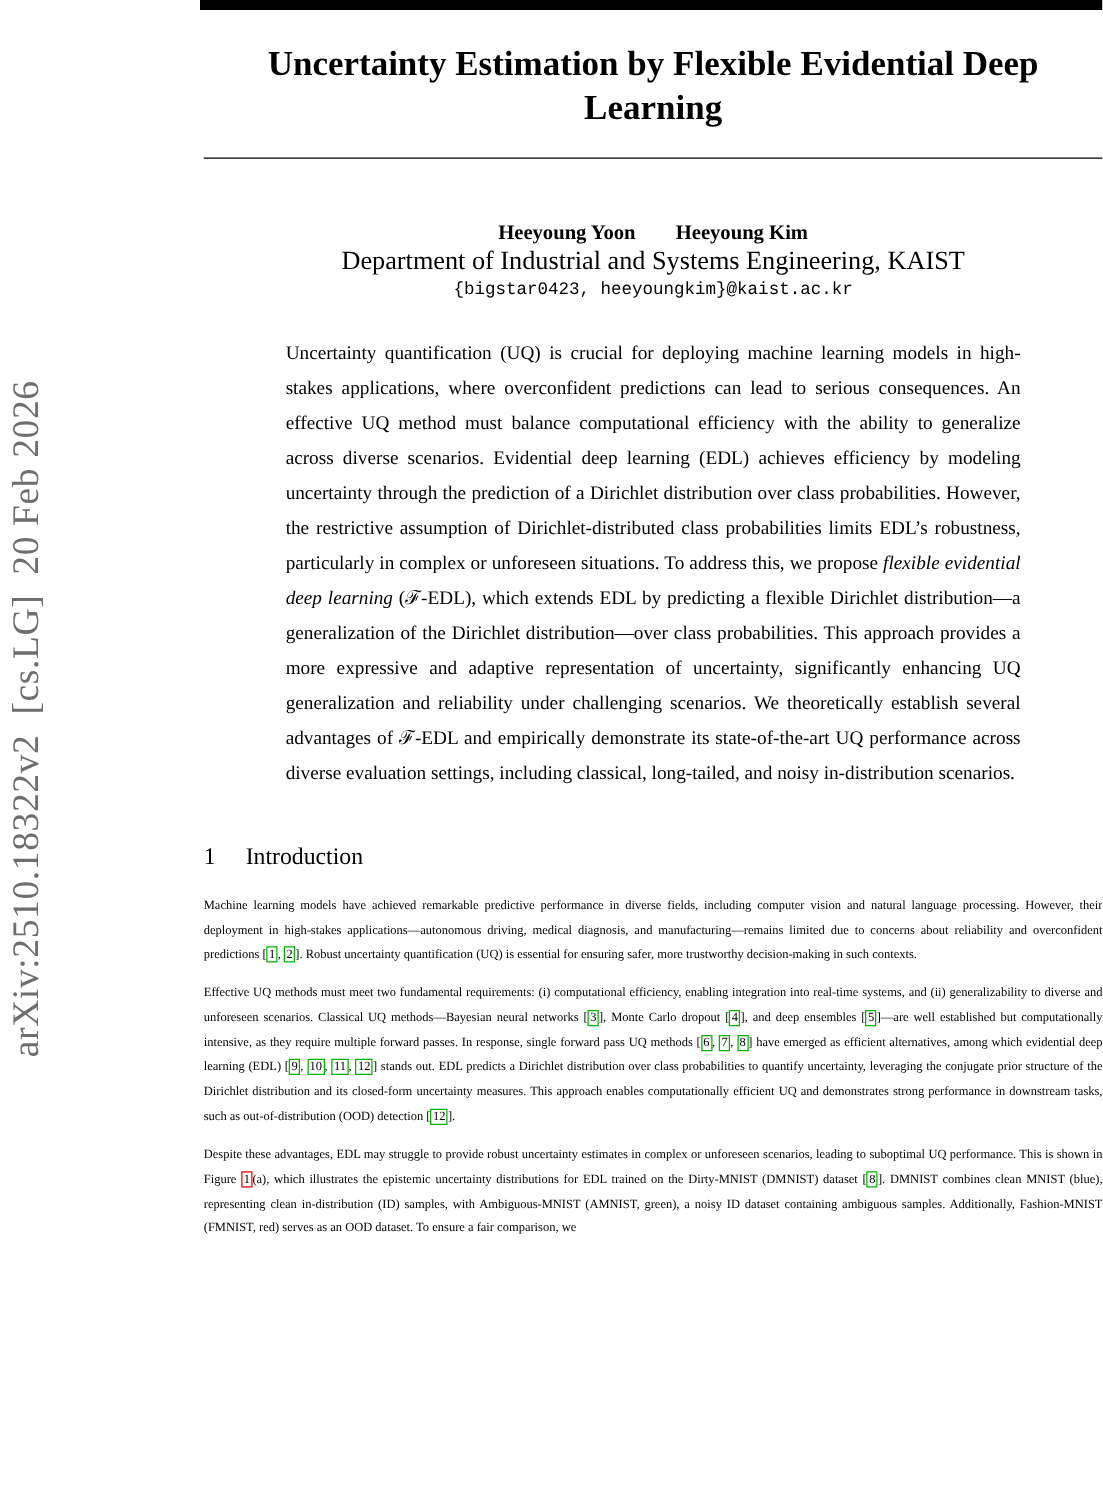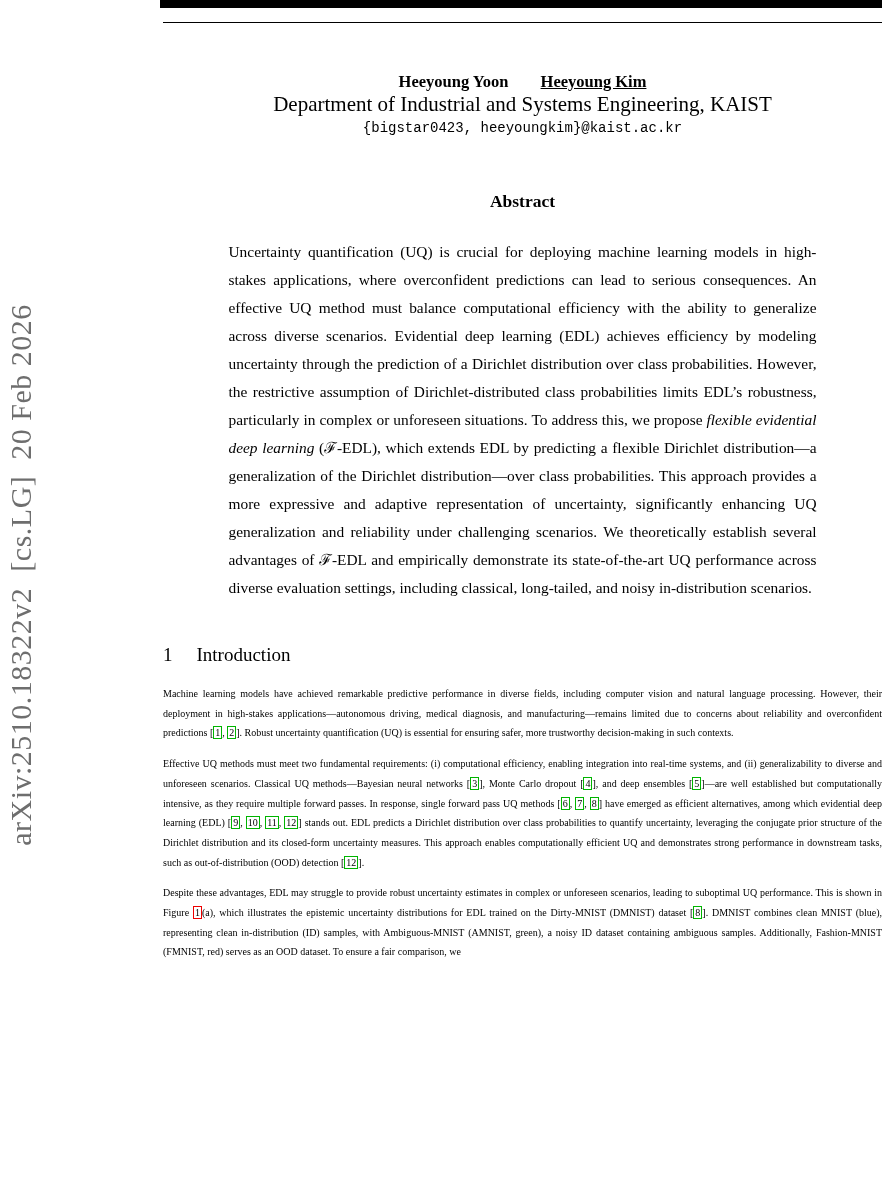--- a/index.html
+++ b/index.html
@@ -42,21 +42,21 @@
     text-align: center;
     line-height: 1.25;
   }
   .title-rule {
     border: none;
     border-top: 1.6px solid #000;
     margin: 22px 0 0 0;
   }
   .authors-block { margin-top: 48px; text-align: center; }
   .author-names { font-weight: bold; font-size: 16.5px; line-height: 21px; }
-  .author-names .author-name + .author-name { margin-left: 28px; text-decoration: underline; }
+  .author-names .author-name + .author-name { margin-left: 28px; }
   .affiliation { font-size: 21px; line-height: 21px; margin-top: 2px; }
   .email {
     font-family: Liberation Mono, monospace;
     font-size: 14px; line-height: 21px; margin-top: 3px;
   }
   .abstract-heading {
     margin: 52px 0 0 0;
     font-size: 17.5px;
     font-weight: bold;
     text-align: center;
@@ -98,32 +98,32 @@
   }
 </style>
 </head>
 <body>
 
 <div class="page">
   <div class="top-bar"></div>
   <div class="arxiv-watermark">arXiv:2510.18322v2  [cs.LG]  20 Feb 2026</div>
 
   <main class="content">
+    <h1 class="paper-title">Uncertainty Estimation by Flexible Evidential Deep Learning</h1>
     <hr class="title-rule">
 
     <div class="authors-block">
       <div class="author-names">
         <span class="author-name">Heeyoung Yoon</span>
         <span class="author-name">Heeyoung Kim</span>
       </div>
       <div class="affiliation">Department of Industrial and Systems Engineering, KAIST</div>
       <div class="email">{bigstar0423, heeyoungkim}@kaist.ac.kr</div>
     </div>
 
-    <h2 class="abstract-heading">Abstract</h2>
     <p class="abstract-body"><span>Uncertainty quantification (UQ) is crucial for deploying machine learning models in high-stakes applications, where overconfident predictions can lead to serious consequences. An effective UQ method must balance computational efficiency with the ability to generalize across diverse scenarios. Evidential deep learning (EDL) achieves efficiency by modeling uncertainty through the prediction of a Dirichlet distribution over class probabilities. However, the restrictive assumption of Dirichlet-distributed class probabilities limits EDL’s robustness, particularly in complex or unforeseen situations. To address this, we propose </span><span class="em">flexible evidential deep learning</span><span> (ℱ-EDL), which extends EDL by predicting a flexible Dirichlet distribution—a generalization of the Dirichlet distribution—over class probabilities. This approach provides a more expressive and adaptive representation of uncertainty, significantly enhancing UQ generalization and reliability under challenging scenarios. We theoretically establish several advantages of ℱ-EDL and empirically demonstrate its state-of-the-art UQ performance across diverse evaluation settings, including classical, long-tailed, and noisy in-distribution scenarios.</span></p>
 
     <h3 class="section-heading">
       <span class="sec-num">1</span><span class="sec-title">Introduction</span>
     </h3>
 
     <p class="body-par"><span>Machine learning models have achieved remarkable predictive performance in diverse fields, including computer vision and natural language processing. However, their deployment in high-stakes applications—autonomous driving, medical diagnosis, and manufacturing—remains limited due to concerns about reliability and overconfident predictions [</span><span class="cite">1</span><span>, </span><span class="cite">2</span><span>]. Robust uncertainty quantification (UQ) is essential for ensuring safer, more trustworthy decision-making in such contexts.</span></p>
     <p class="body-par"><span>Effective UQ methods must meet two fundamental requirements: (i) computational efficiency, enabling integration into real-time systems, and (ii) generalizability to diverse and unforeseen scenarios. Classical UQ methods—Bayesian neural networks [</span><span class="cite">3</span><span>], Monte Carlo dropout [</span><span class="cite">4</span><span>], and deep ensembles [</span><span class="cite">5</span><span>]—are well established but computationally intensive, as they require multiple forward passes. In response, single forward pass UQ methods [</span><span class="cite">6</span><span>, </span><span class="cite">7</span><span>, </span><span class="cite">8</span><span>] have emerged as efficient alternatives, among which evidential deep learning (EDL) [</span><span class="cite">9</span><span>, </span><span class="cite">10</span><span>, </span><span class="cite">11</span><span>, </span><span class="cite">12</span><span>] stands out. EDL predicts a Dirichlet distribution over class probabilities to quantify uncertainty, leveraging the conjugate prior structure of the Dirichlet distribution and its closed-form uncertainty measures. This approach enables computationally efficient UQ and demonstrates strong performance in downstream tasks, such as out-of-distribution (OOD) detection [</span><span class="cite">12</span><span>].</span></p>
     <p class="body-par"><span>Despite these advantages, EDL may struggle to provide robust uncertainty estimates in complex or unforeseen scenarios, leading to suboptimal UQ performance. This is shown in Figure </span><span class="figref">1</span><span>(a), which illustrates the epistemic uncertainty distributions for EDL trained on the Dirty-MNIST (DMNIST) dataset [</span><span class="cite">8</span><span>]. DMNIST combines clean MNIST (blue), representing clean in-distribution (ID) samples, with Ambiguous-MNIST (AMNIST, green), a noisy ID dataset containing ambiguous samples. Additionally, Fashion-MNIST (FMNIST, red) serves as an OOD dataset. To ensure a fair comparison, we</span></p>
 

